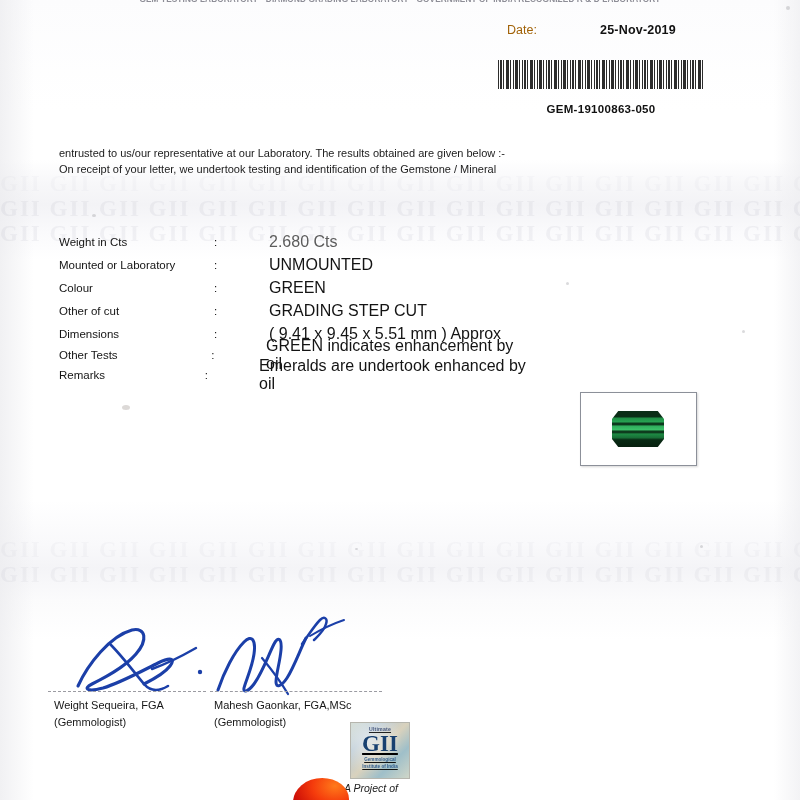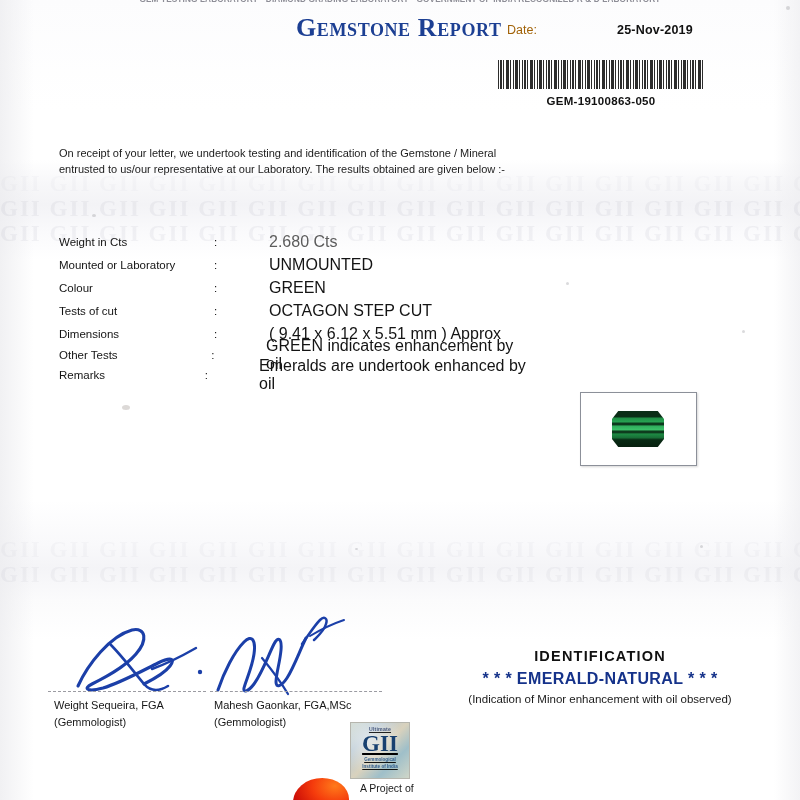--- a/index.html
+++ b/index.html
@@ -118,21 +118,20 @@
     color: #a16207;
   }
   .date-value {
     position: absolute;
     left: 600px;
     top: 10px;
     font-size: 12.5px;
     font-weight: bold;
     color: #111111;
     letter-spacing: .2px;
-    margin-left: 17px;
   }
 
   
   .barcode-wrap {
     position: absolute;
     left: 498px;
     top: 60px;
     width: 206px;
   }
   .barcode {
@@ -145,21 +144,21 @@
       #1a1a1a 5px, #1a1a1a 6px, #ffffff 6px, #ffffff 8px,
       #1a1a1a 8px, #1a1a1a 11px, #ffffff 11px, #ffffff 12px,
       #1a1a1a 12px, #1a1a1a 13px, #ffffff 13px, #ffffff 15px,
       #1a1a1a 15px, #1a1a1a 16px, #ffffff 16px, #ffffff 17px,
       #1a1a1a 17px, #1a1a1a 20px, #ffffff 20px, #ffffff 21px,
       #1a1a1a 21px, #1a1a1a 22px, #ffffff 22px, #ffffff 24px
     );
     opacity: .92;
   }
   .barcode-number {
-    margin-top: 6px;
+    margin-top: 14px;
     text-align: center;
     font-size: 11.5px;
     font-weight: bold;
     letter-spacing: .3px;
     color: #111111;
   }
 
   
   .intro {
     position: absolute;
@@ -327,24 +326,25 @@
     text-align: center;
     font-size: 4.6px;
     font-weight: bold;
     color: #1f4f86;
     line-height: 6px;
     margin-top: 1px;
     opacity: .9;
   }
   .project-caption {
     position: absolute;
-    left: 360px;
+    left: 344px;
     top: 782px;
     font-size: 10.5px;
     color: #1b1b1b;
+    font-style: italic;
   }
 
   
   .red-swoosh {
     position: absolute;
     left: 293px;
     top: 778px;
     width: 56px;
     height: 40px;
     background: radial-gradient(ellipse at 75% 20%, #ff7a1a 0%, #f53b0c 38%, #cf1208 70%, #a00b06 100%);
@@ -374,60 +374,59 @@
     <div class="wm-row">GII GII GII GII GII GII GII GII GII GII GII GII GII GII GII GII GII GII</div>
   </div>
   <div class="watermark-band wm-b">
     <div class="wm-row">GII GII GII GII GII GII GII GII GII GII GII GII GII GII GII GII GII GII</div>
     <div class="wm-row">GII GII GII GII GII GII GII GII GII GII GII GII GII GII GII GII GII GII</div>
   </div>
 
   <div class="header-strip">GEM TESTING LABORATORY  •  DIAMOND GRADING LABORATORY  •  GOVERNMENT OF INDIA RECOGNIZED R &amp; D LABORATORY</div>
 
   <div class="title-row">
-    <div class="report-title">Gemstone Report</div>
     <div class="date-label">Date:</div>
     <div class="date-value">25-Nov-2019</div>
   </div>
 
   <div class="barcode-wrap">
     <div class="barcode"></div>
     <div class="barcode-number">GEM-19100863-050</div>
   </div>
 
   <div class="intro">
+    <div>entrusted to us/our representative at our Laboratory. The results obtained are given below :-</div>
     <div>On receipt of your letter, we undertook testing and identification of the Gemstone / Mineral</div>
-    <div>entrusted to us/our representative at our Laboratory. The results obtained are given below :-</div>
   </div>
 
   <div class="details">
     <div class="detail-row">
       <span class="detail-label">Weight in Cts</span>
       <span class="detail-colon">:</span>
       <span class="detail-value faint">2.680 Cts</span>
     </div>
     <div class="detail-row">
       <span class="detail-label">Mounted or Laboratory</span>
       <span class="detail-colon">:</span>
       <span class="detail-value">UNMOUNTED</span>
     </div>
     <div class="detail-row">
       <span class="detail-label">Colour</span>
       <span class="detail-colon">:</span>
       <span class="detail-value">GREEN</span>
     </div>
     <div class="detail-row">
-      <span class="detail-label">Tests of cut</span>
-      <span class="detail-colon">:</span>
-      <span class="detail-value">OCTAGON STEP CUT</span>
+      <span class="detail-label">Other of cut</span>
+      <span class="detail-colon">:</span>
+      <span class="detail-value">GRADING STEP CUT</span>
     </div>
     <div class="detail-row">
       <span class="detail-label">Dimensions</span>
       <span class="detail-colon">:</span>
-      <span class="detail-value">( 9.41 x 6.12 x 5.51 mm )  Approx</span>
+      <span class="detail-value">( 9.41 x 9.45 x 5.51 mm )  Approx</span>
     </div>
     <div class="detail-row tight">
       <span class="detail-label">Other Tests</span>
       <span class="detail-colon">:</span>
       <span class="detail-value">GREEN indicates enhancement by oil</span>
     </div>
     <div class="detail-row tight">
       <span class="detail-label">Remarks</span>
       <span class="detail-colon">:</span>
       <span class="detail-value">Emeralds are undertook enhanced by oil</span>
@@ -454,25 +453,20 @@
   </div>
 
   <div class="sig-line sig-line-1"></div>
   <div class="sig-line sig-line-2"></div>
 
   <div class="sig-name sn1">Weight Sequeira, FGA</div>
   <div class="sig-role sr1">(Gemmologist)</div>
   <div class="sig-name sn2">Mahesh Gaonkar, FGA,MSc</div>
   <div class="sig-role sr2">(Gemmologist)</div>
 
-  <div class="ident">
-    <div class="ident-title">IDENTIFICATION</div>
-    <div class="ident-result">* * * EMERALD-NATURAL * * *</div>
-    <div class="ident-note">(Indication of Minor enhancement with oil observed)</div>
-  </div>
 
   <div class="project-logo">
     <div class="pl-top">Ultimate</div>
     <div class="pl-main">GII</div>
     <div class="pl-bot">Gemmological</div>
     <div class="pl-bot">Institute of India</div>
   </div>
   <div class="project-caption">A Project of</div>
 
   <div class="red-swoosh"></div>

